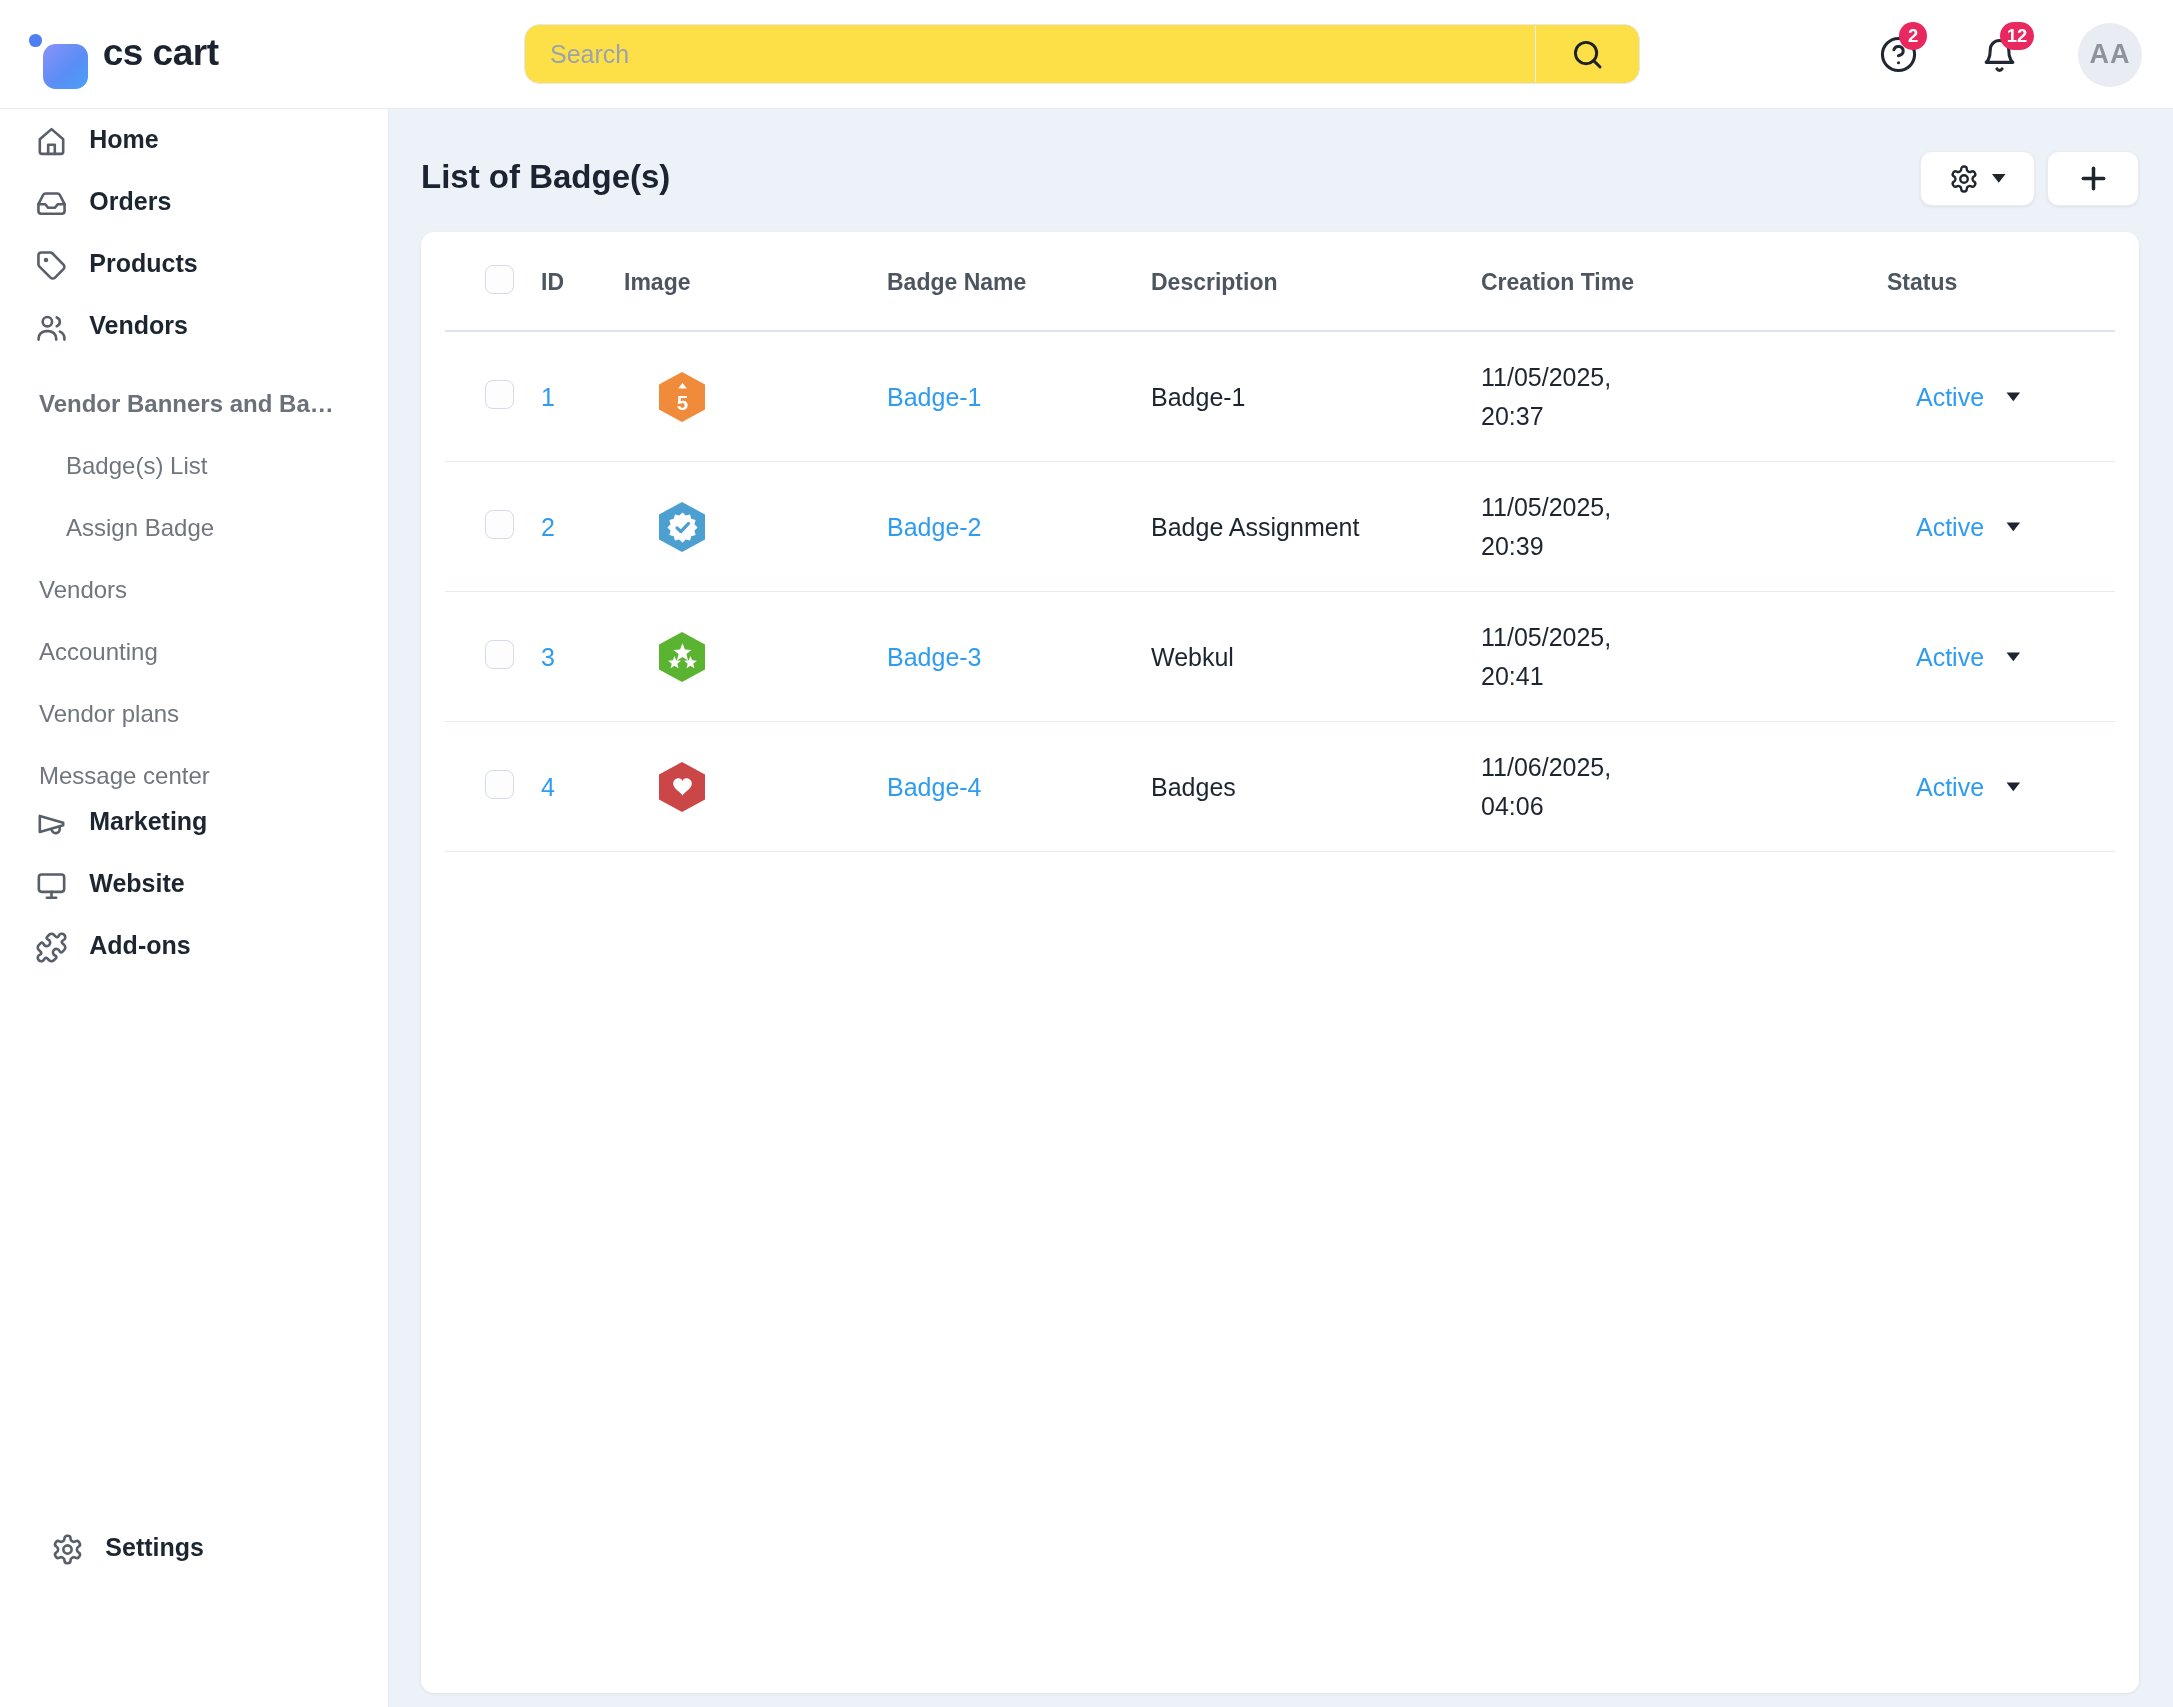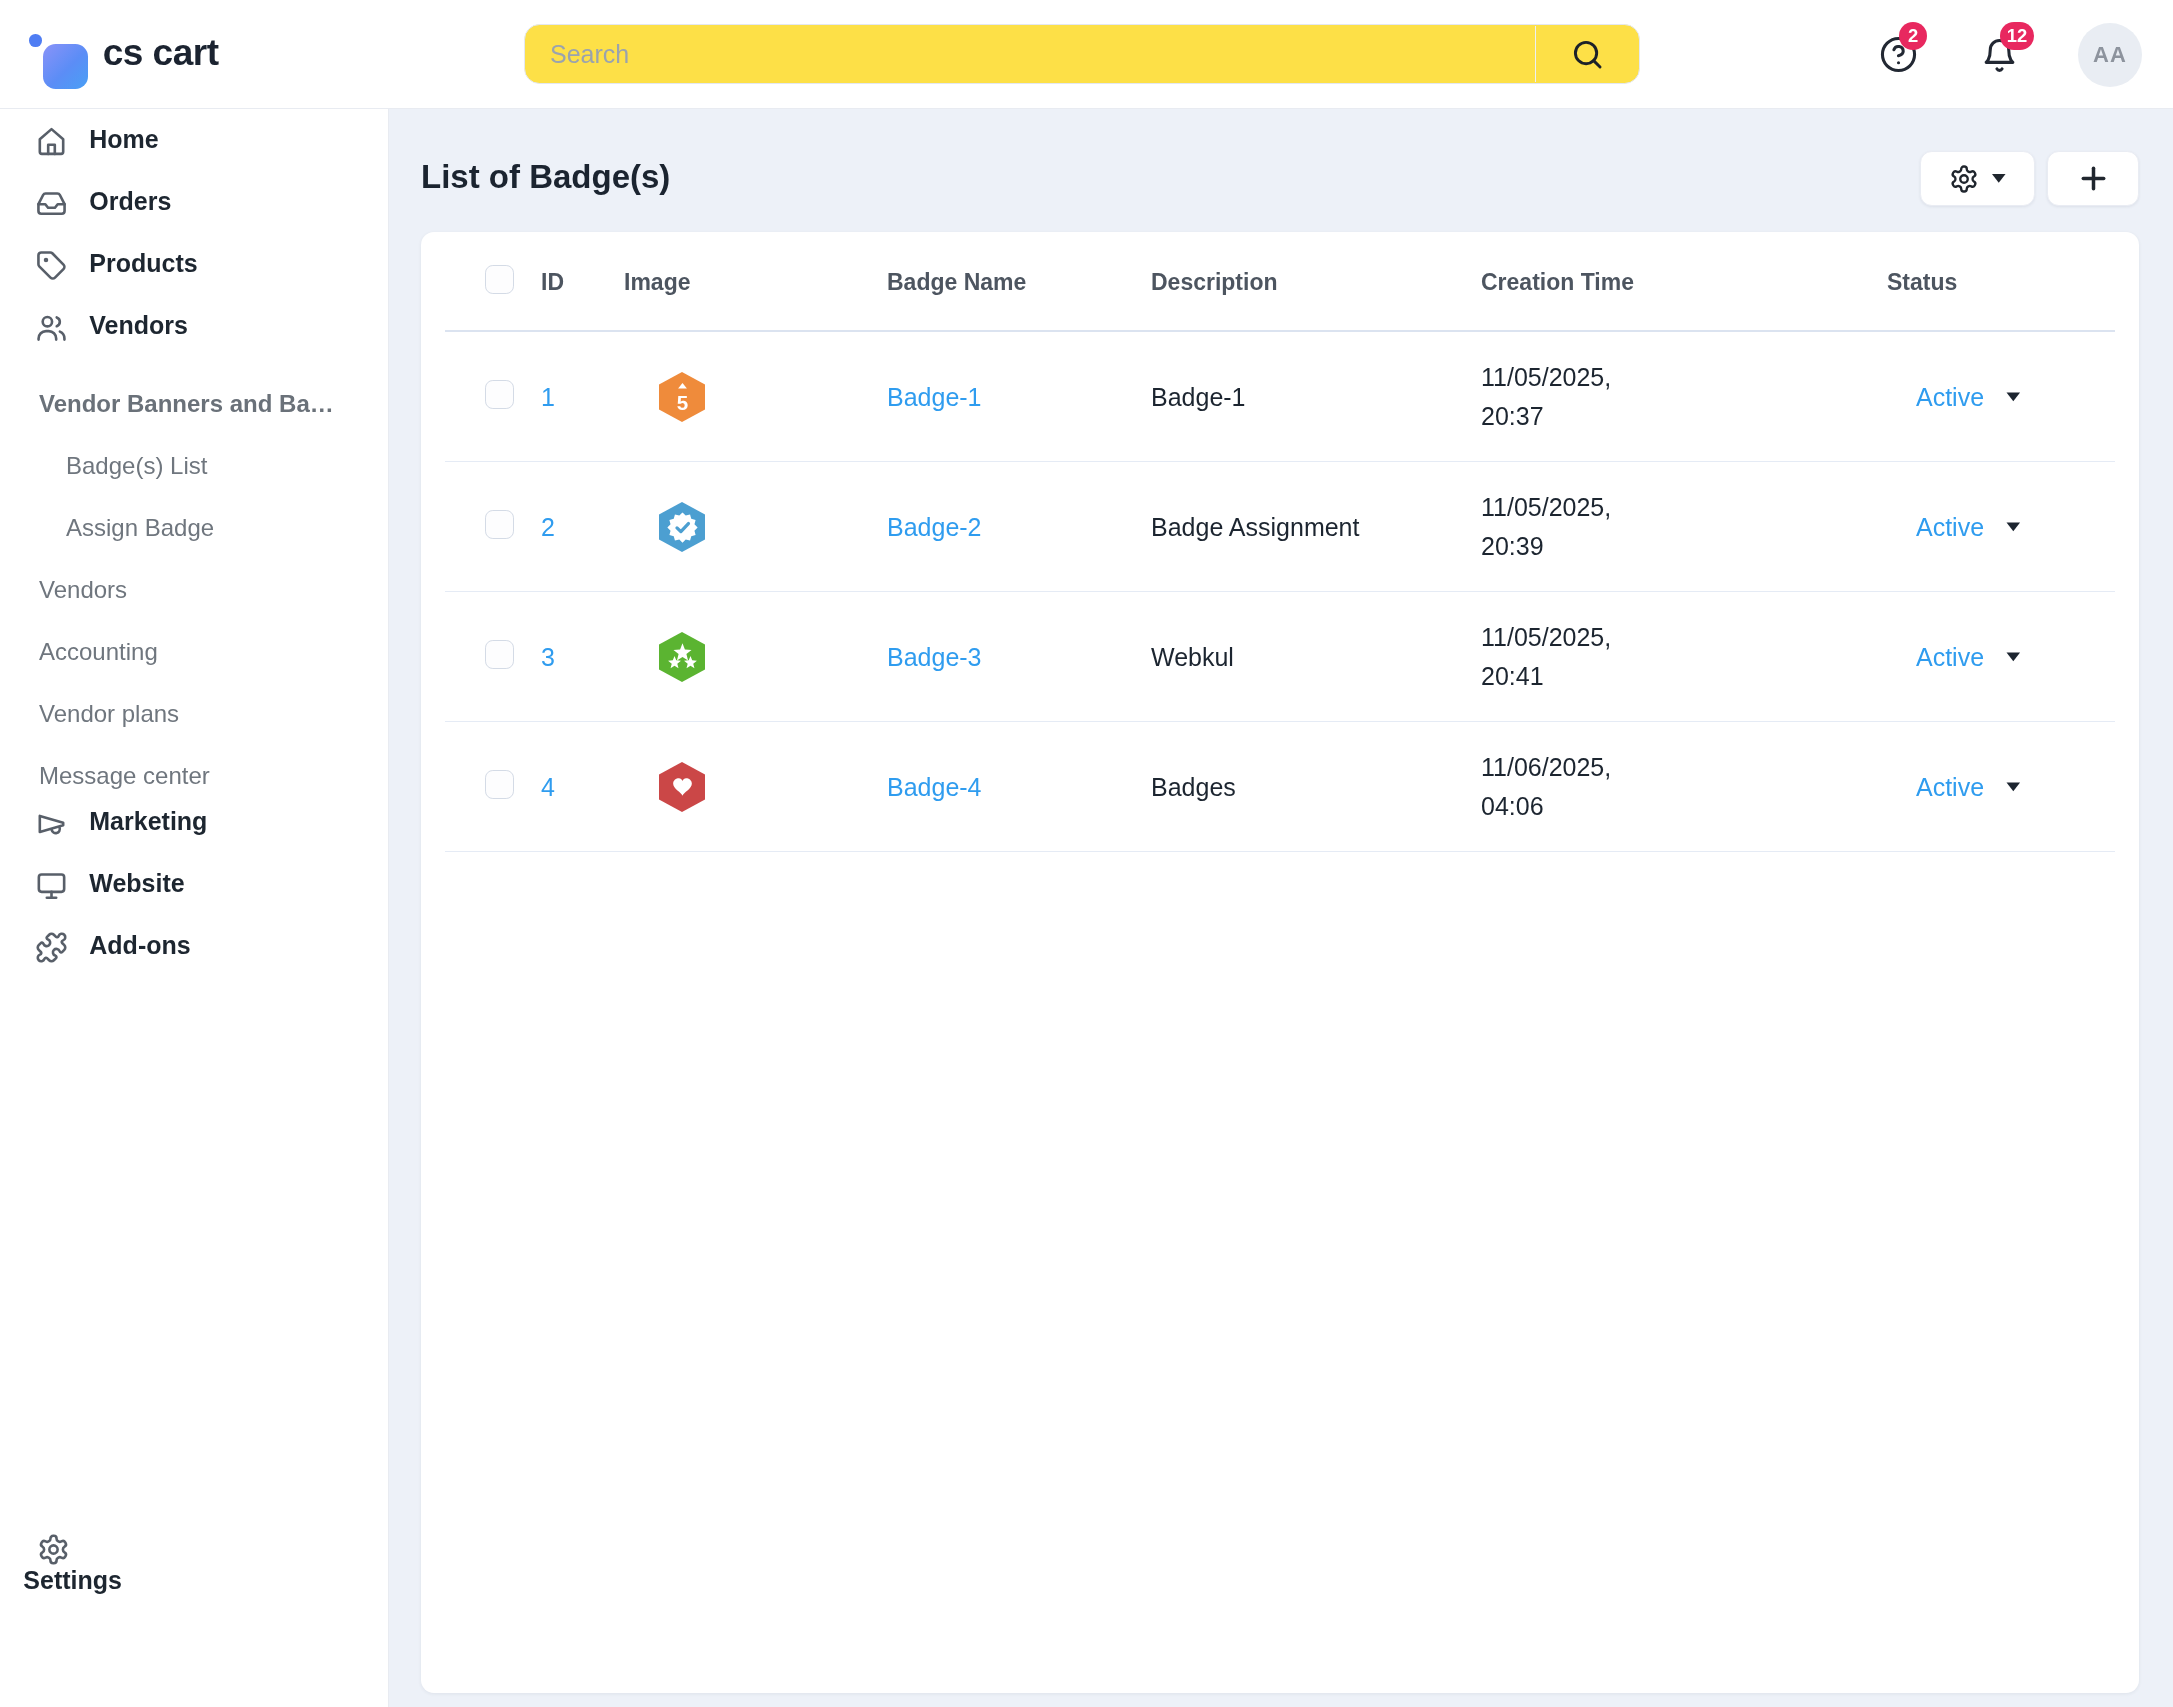--- a/index.html
+++ b/index.html
@@ -39,40 +39,40 @@
 
   .header-right { position:absolute; right:32px; top:0; height:109px; display:flex; align-items:center; gap:56px; }
   .icon-btn { position:relative; width:45px; height:45px; display:flex; align-items:center; justify-content:center; cursor:pointer; }
   .count-badge {
     position:absolute; top:-9.7px; left:23px; min-width:28px; height:28px; border-radius:14.6px;
     color:#fff; font-size:18.4px; font-weight:700; display:flex; align-items:center; justify-content:center;
     padding:0 6.8px;
   }
   .avatar {
     width:64px; height:64px; border-radius:50%; background:#e9edf3; color:#8d939d;
-    font-size:22px; font-weight:700; display:flex; align-items:center; justify-content:center; cursor:pointer;
+    font-size:27px; font-weight:700; display:flex; align-items:center; justify-content:center; cursor:pointer;
     letter-spacing:1px;
   }
 
   
   .sidebar {
     position:absolute; top:109px; left:0; width:389px; bottom:0;
     background:#fff; border-right:1px solid #e8ebf1; z-index:4;
   }
   .nav-list { padding-top:15.5px; }
   .nav-item { height:62px; display:flex; align-items:flex-start; cursor:pointer; }
   .nav-item .nav-icon { width:33px; height:33px; margin-left:35px; color:#585f69; flex:none; }
   .nav-item .nav-label { margin-left:21.3px; font-size:25px; font-weight:700; color:#1d2630; }
   .nav-group { height:62px; display:flex; align-items:center; padding-left:39px; cursor:pointer; }
   .nav-group .nav-label { font-size:24px; font-weight:700; color:#6a7179; white-space:nowrap; overflow:hidden; max-width:320px; }
   .nav-sub { height:62px; display:flex; align-items:center; padding-left:66px; cursor:pointer; }
   .nav-sub .nav-label { font-size:24px; color:#6f767e; }
   .nav-plain { height:62px; display:flex; align-items:center; padding-left:39px; cursor:pointer; }
   .nav-plain .nav-label { font-size:24px; color:#6f767e; }
-  .nav-settings { position:absolute; top:1424px; left:2px; right:0;flex-direction:column; }
+  .nav-settings { position:absolute; top:1424px; left:16px; right:0; }
 
   
   .content { position:absolute; top:109px; left:389px; right:0; bottom:0; background:#edf1f8; }
   .page-title { position:absolute; left:32px; top:49px; font-size:33px; font-weight:800; color:#1b2430; }
   .actions { position:absolute; right:35px; top:42px; display:flex; gap:11.6px; }
   .tool-btn {
     height:55px; background:#fff; border:1px solid #e9ecf3; border-radius:11.6px;
     box-shadow:0 1px 2.9px rgba(30,40,60,0.08); display:flex; align-items:center; justify-content:center;
     cursor:pointer; color:#20262e;
   }

